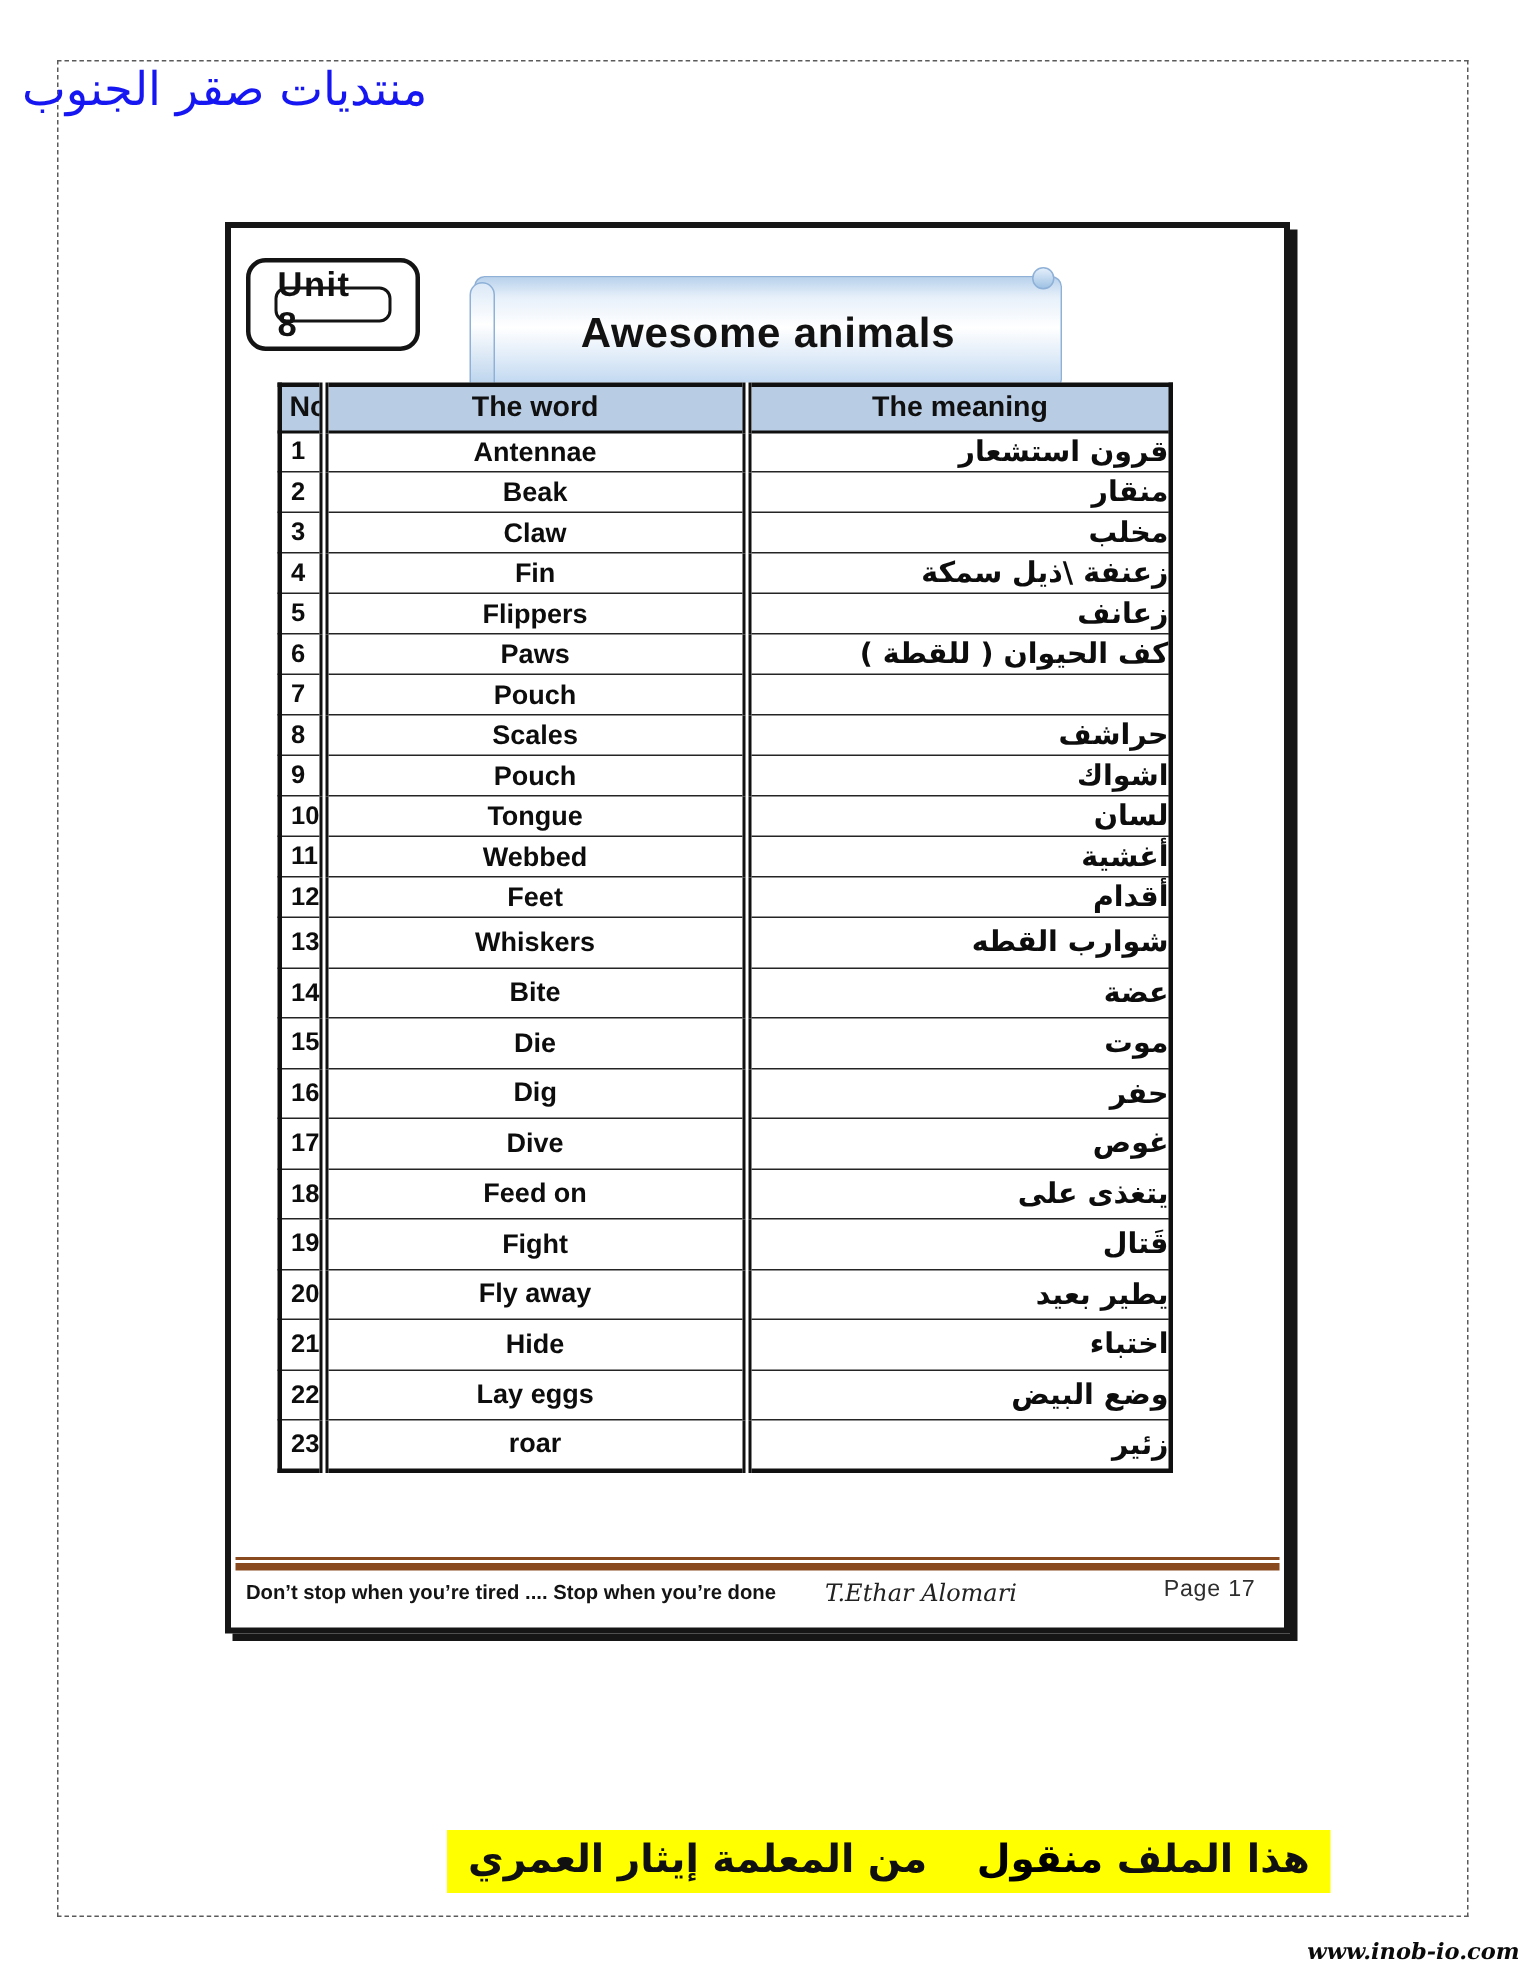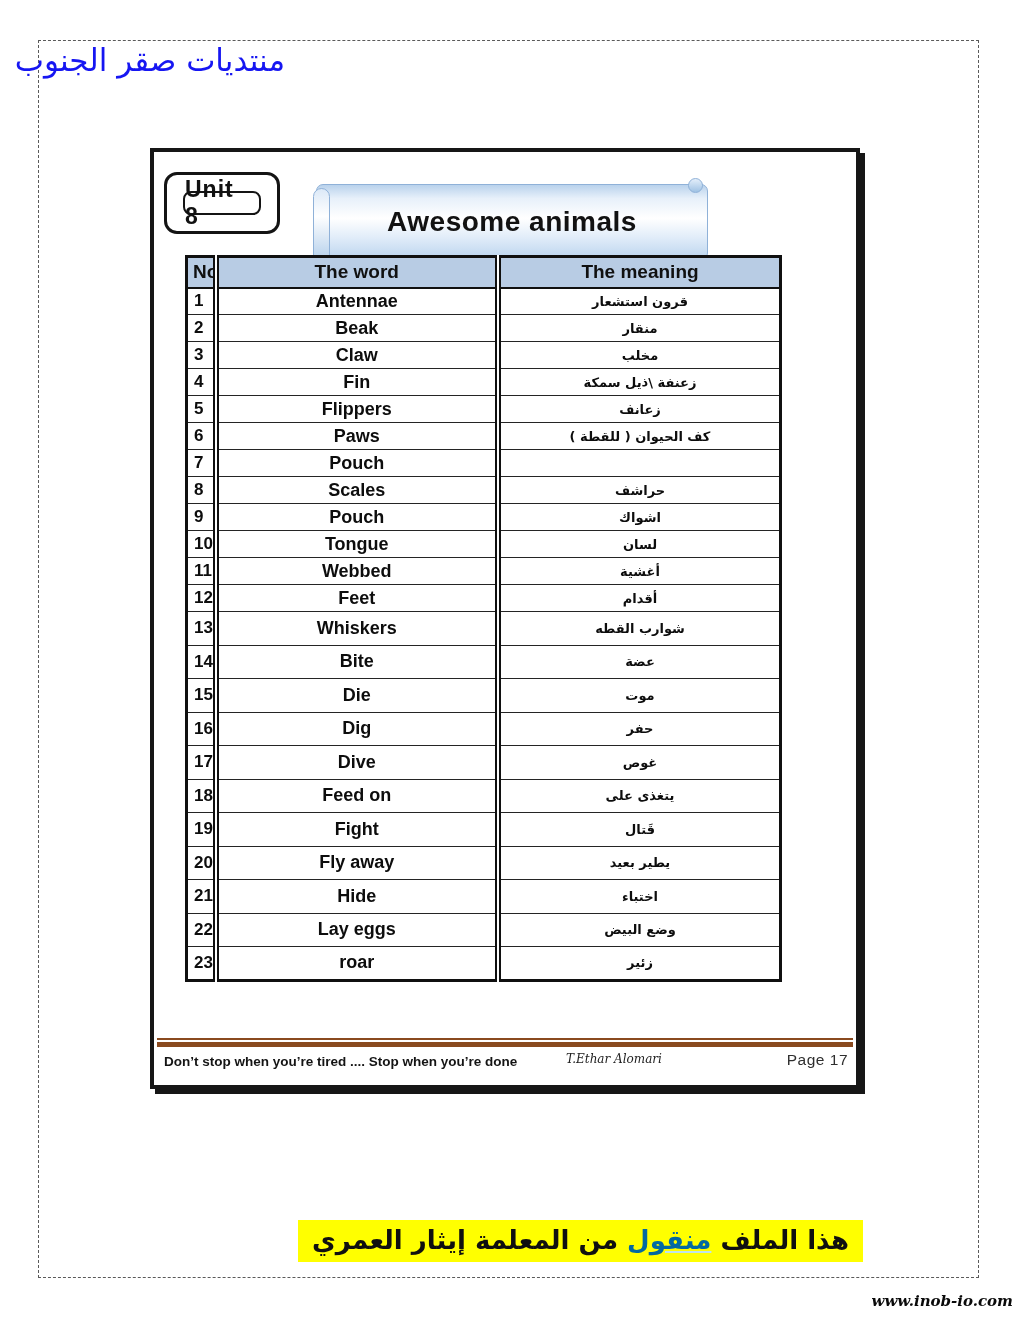--- a/index.html
+++ b/index.html
@@ -40,35 +40,35 @@
     overflow:hidden; white-space:nowrap; }
   .vocab-table .w-no { width:29px; }
   .vocab-table .col-word { border-left:6px double #101010; border-right:6px double #101010; }
   .vocab-table thead th { background:#b8cce4; border-bottom:2.5px solid #101010;
     font-size:19px; font-weight:bold; height:31px; color:#101010; text-align:center; }
   .vocab-table thead th.col-no { text-align:left; padding-left:5px; }
   .vocab-table td { height:27px; }
   .vocab-table tr.tall td { height:33.5px; }
   .vocab-table td.col-no { font-weight:bold; font-size:17px; text-align:left; padding-left:6px; color:#0d0d0d; }
   .vocab-table td.col-word { font-weight:bold; font-size:18px; text-align:center; color:#0d0d0d; }
-  .vocab-table td.col-meaning { font-weight:bold; font-size:13px; text-align:center; color:#0d0d0d; direction:rtl; }
+  .vocab-table td.col-meaning { font-weight:bold; font-size:19px; text-align:right; color:#0d0d0d; direction:rtl; }
 
   .rule-thin  { position:absolute; left:3px; top:886px; width:696px; border-top:2px solid #8a4a1f; }
   .rule-thick { position:absolute; left:3px; top:890px; width:696px; height:5px; background:#8a4a1f; }
 
   .doc-footer { position:absolute; left:10px; top:899px; width:688px; height:22px; }
   .quote   { position:absolute; left:0; top:3px; font-size:13.5px; font-weight:bold; color:#141414; }
-  .author  { position:absolute; left:402px; top:1px; font-size:12px; font-style:italic;
+  .author  { position:absolute; left:386px; top:1px; font-size:16px; font-style:italic;
              font-family:"DejaVu Serif", serif; color:#222; }
-  .pagenum { position:absolute; right:4px; top:0; font-size:15.5px; color:#2f2f2f; letter-spacing:0.5px;margin-left:24px; }
+  .pagenum { position:absolute; right:15px; top:0; font-size:15.5px; color:#2f2f2f; letter-spacing:0.5px;margin-left:24px; }
 
   .yellow-note { position:absolute; left:298px; top:1220px; background:#ffff00;
     padding:5px 14px 7px 14px; direction:rtl; white-space:nowrap;
     font-size:26px; font-weight:bold; color:#101010; }
-  .yellow-note .teal { color:#0369a1; text-decoration:underline; text-decoration-color:#bfe4ea; }
+  .yellow-note .teal { color:#000000; text-decoration-color:#bfe4ea;margin-left:24px; }
 
   .site-url { position:absolute; right:7px; top:1292px; font-family:"DejaVu Serif", serif;
     font-weight:bold; font-style:italic; font-size:15px; color:#0a0a0a; }
 </style>
 </head>
 <body>
 
 <div class="canvas">
 
   <div class="dotted-frame"></div>

